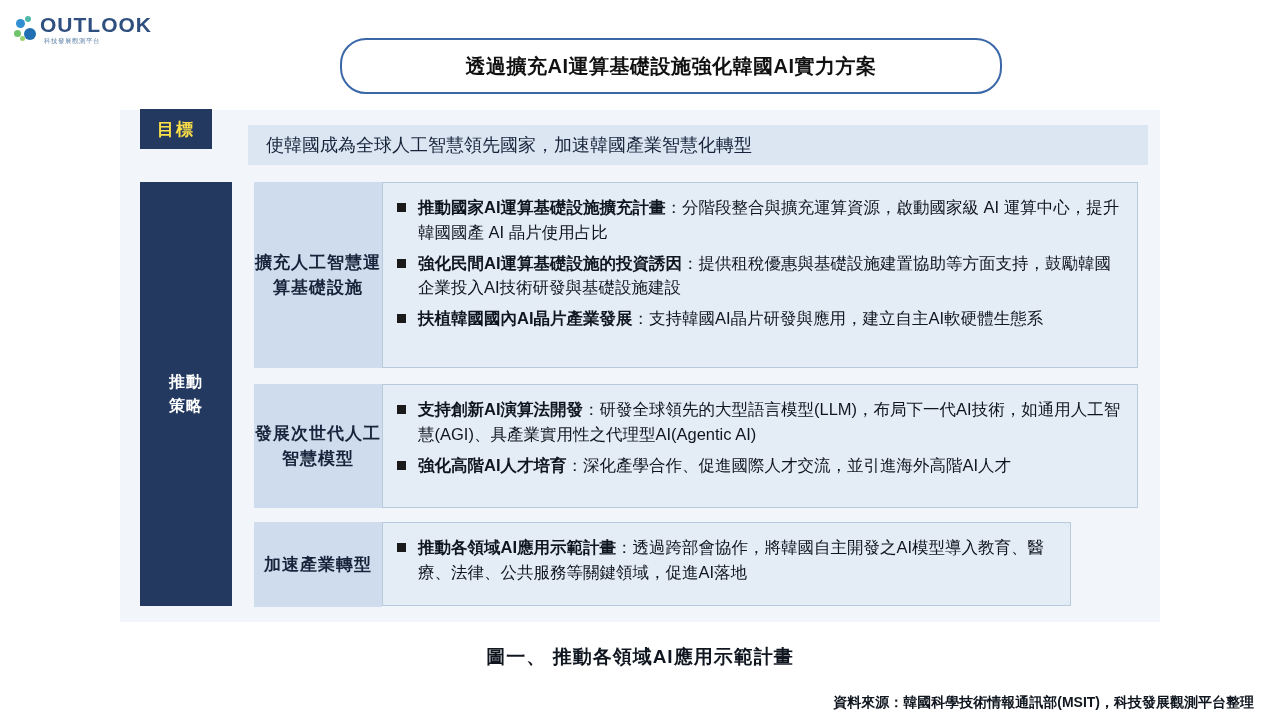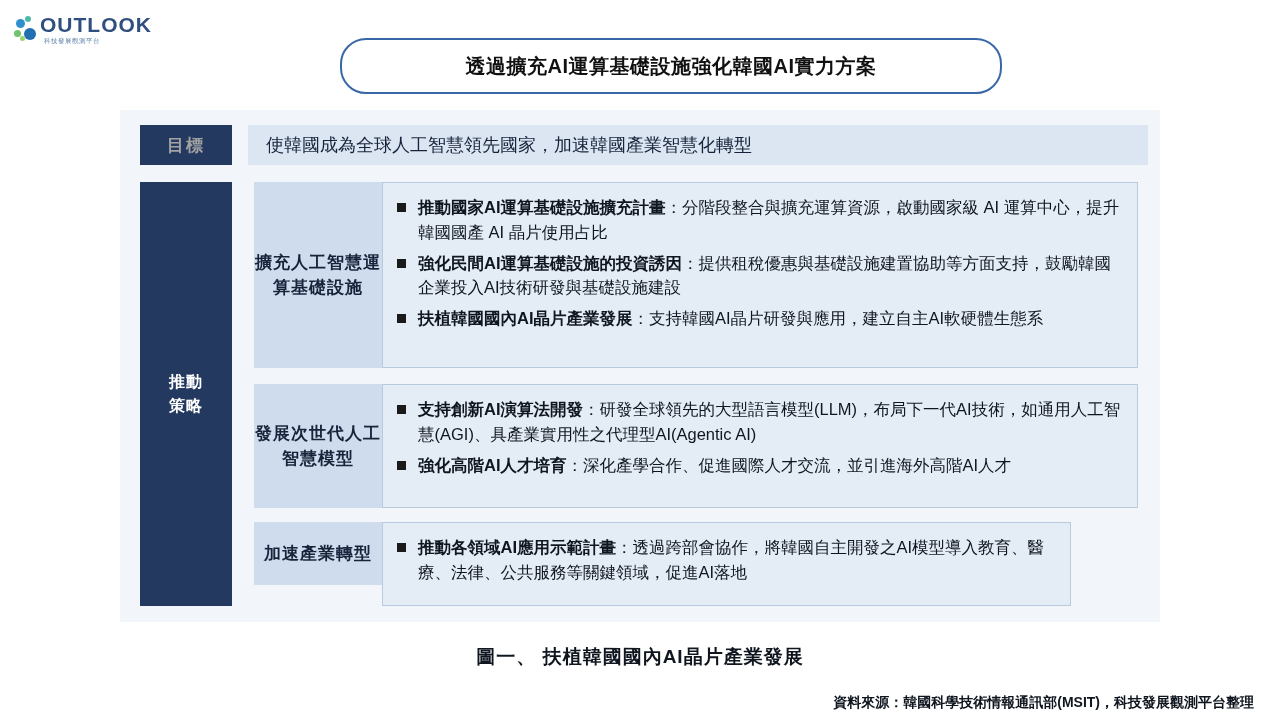--- a/index.html
+++ b/index.html
@@ -83,25 +83,25 @@
     top: 110px;
     width: 1040px;
     height: 512px;
     background: #f2f5f9;
   }
 
   
   .goal-label {
     position: absolute;
     left: 140px;
-    top: 125px;
-    width: 92px;
+    top: 109px;
+    width: 72px;
     height: 40px;
     background: #24395f;
-    color: #a3a3a3;
+    color: #fde047;
     font-size: 17px;
     font-weight: bold;
     display: flex;
     align-items: center;
     justify-content: center;
     letter-spacing: 2px;
   }
   .goal-box {
     position: absolute;
     left: 248px;
@@ -271,23 +271,23 @@
       <div class="bullet-text"><b>支持創新AI演算法開發</b><span>：研發全球領先的大型語言模型(LLM)，布局下一代AI技術，如通用人工智慧(AGI)、具產業實用性之代理型AI(Agentic AI)</span></div>
     </div>
     <div class="bullet-line">
       <div class="bullet-sq"></div>
       <div class="bullet-text"><b>強化高階AI人才培育</b><span>：深化產學合作、促進國際人才交流，並引進海外高階AI人才</span></div>
     </div>
   </div>
 </div>
 
 <div class="row" id="row-2" style="top:522px; height:84px;">
-  <div class="row-cat" style="height:63px;">加速產業轉型</div>
+  <div class="row-cat" style="height:85px;">加速產業轉型</div>
   <div class="row-body" style="width:689px; height:84px;">
     <div class="bullet-line">
       <div class="bullet-sq"></div>
       <div class="bullet-text"><b>推動各領域AI應用示範計畫</b><span>：透過跨部會協作，將韓國自主開發之AI模型導入教育、醫療、法律、公共服務等關鍵領域，促進AI落地</span></div>
     </div>
   </div>
 </div>
 
-<div class="caption">圖一、 扶植韓國國內AI晶片產業發展</div>
+<div class="caption">圖一、 推動各領域AI應用示範計畫</div>
 <div class="source">資料來源：韓國科學技術情報通訊部(MSIT)，科技發展觀測平台整理</div>
 
 </body></html>

